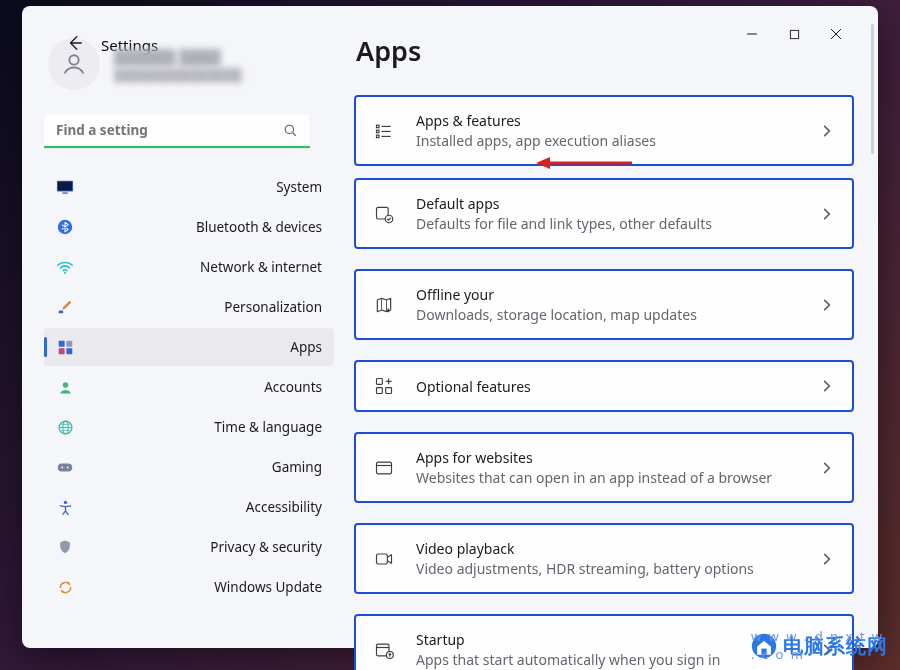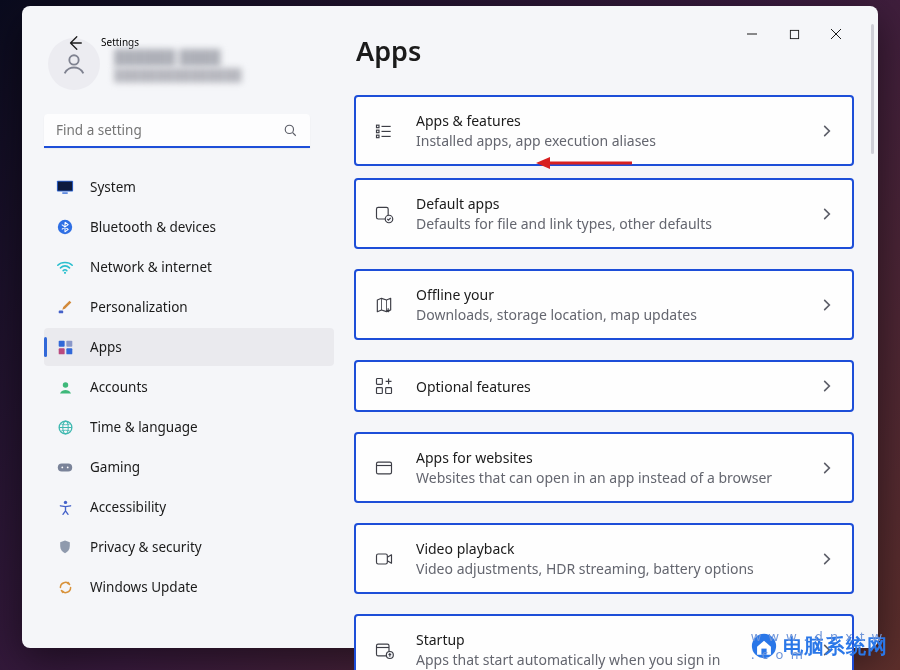--- a/index.html
+++ b/index.html
@@ -16,27 +16,28 @@
   .winbtns { margin-left:auto; display:flex; gap:26px; align-items:center; position:absolute; right:34px; top:20px;}
   .winbtn { width:16px; height:16px; display:flex; align-items:center; justify-content:center; cursor:pointer;}
   .content { flex:1; display:flex; padding-top:26px; }
   .sidebar { width:312px; padding:0 0 0 22px; display:flex; flex-direction:column; }
   .profile { display:flex; align-items:center; gap:14px; padding: 6px 0 18px 4px;}
   .avatar { width:52px; height:52px; border-radius:50%; background:#ececf1; display:flex; align-items:center; justify-content:center;}
   .profile-txt .name{ font-weight:600; font-size:14.5px; color:#aeb0b8; filter:blur(3px);}
   .profile-txt .email{ font-size:12px; color:#b7b8bf; filter:blur(3px);}
   .search { position:relative; margin:6px 0 20px 0; width:266px;}
   .search input{
-    width:100%; height:34px; border:none; border-bottom:2px solid #1d4ed8;
+    width:100%; height:34px; border:none; border-bottom:2px solid #22c55e;
     background:#fdfdfe; border-radius:4px 4px 0 0; padding:0 36px 0 12px; font-size:13.5px; color:#8b5cf6;
     box-shadow: 0 1px 2px rgba(0,0,0,.06);
+    font-weight: bold;
   }
   .search .sicon{ position:absolute; right:12px; top:9px; width:15px; height:15px;}
   .nav { display:flex; flex-direction:column; gap:2px; }
-  .nav-item { height:38px; display:flex; align-items:center; gap:16px; padding:0 12px; border-radius:4px; cursor:pointer; font-size:13.5px; color:#1b1b1b;}
+  .nav-item { height:38px; display:flex; align-items:center; gap:16px; padding:0 12px; border-radius:4px; cursor:pointer; font-size:13.5px; color:#1b1b1b;justify-content:space-between;}
   .nav-item.active{ background:#eaeaee; position:relative;}
   .nav-item.active::before{ content:""; position:absolute; left:0; top:9px; bottom:9px; width:3px; background:#3168d8; border-radius:2px;}
   .nav-item .nicon{ width:18px; height:18px; display:flex; align-items:center; justify-content:center;}
   .main { flex:1; padding:0 24px 0 20px; overflow:auto;}
   .page-title { font-size:27px; font-weight:600; color:#1b1b1b; margin: 0 0 26px 2px;}
   .cards { display:flex; flex-direction:column; gap:4px;}
   .card { background:#fefefe; border:2px solid #1d4ed8; border-radius:4px; padding:14px 18px; display:flex; align-items:center; gap:22px; cursor:pointer; position:relative;}
   .card .cicon{ width:20px; height:20px; color:#3d3e46;}
   .card .ct { flex:1; }
   .card .ct .t{ font-size:14px; color:#1b1b1b;}
@@ -74,21 +75,21 @@
           <line x1="11" y1="1" x2="1" y2="11" stroke="#1b1b1b" stroke-width="1"></line>
         </svg>
     </div>
   </div>
 
   <div class="back" style="position:absolute;left:44px;top:28px;cursor:pointer">
     <svg viewBox="0 0 20 20" width="18" height="18">
         <path d="M12 3 L5 10 L12 17 M5 10 H17" fill="none" stroke="#1b1b1b" stroke-width="1.4" stroke-linecap="round" stroke-linejoin="round"></path>
       </svg>
   </div>
-  <div class="title" style="position:absolute;left:79px;top:29px;font-size:10px;">Settings</div>
+  <div class="title" style="position:absolute;left:79px;top:29px;font-size:15px;">Settings</div>
 
   <div class="content">
     <div class="sidebar">
 
       <div class="profile">
         <div class="avatar">
           <svg viewBox="0 0 24 24" width="28" height="28">
               <circle cx="12" cy="8.5" r="4" fill="none" stroke="#7f8290" stroke-width="1.6"></circle>
               <path d="M4 20c1.8-4 6-5 8-5s6.2 1 8 5" fill="none" stroke="#7f8290" stroke-width="1.6"></path>
             </svg>

